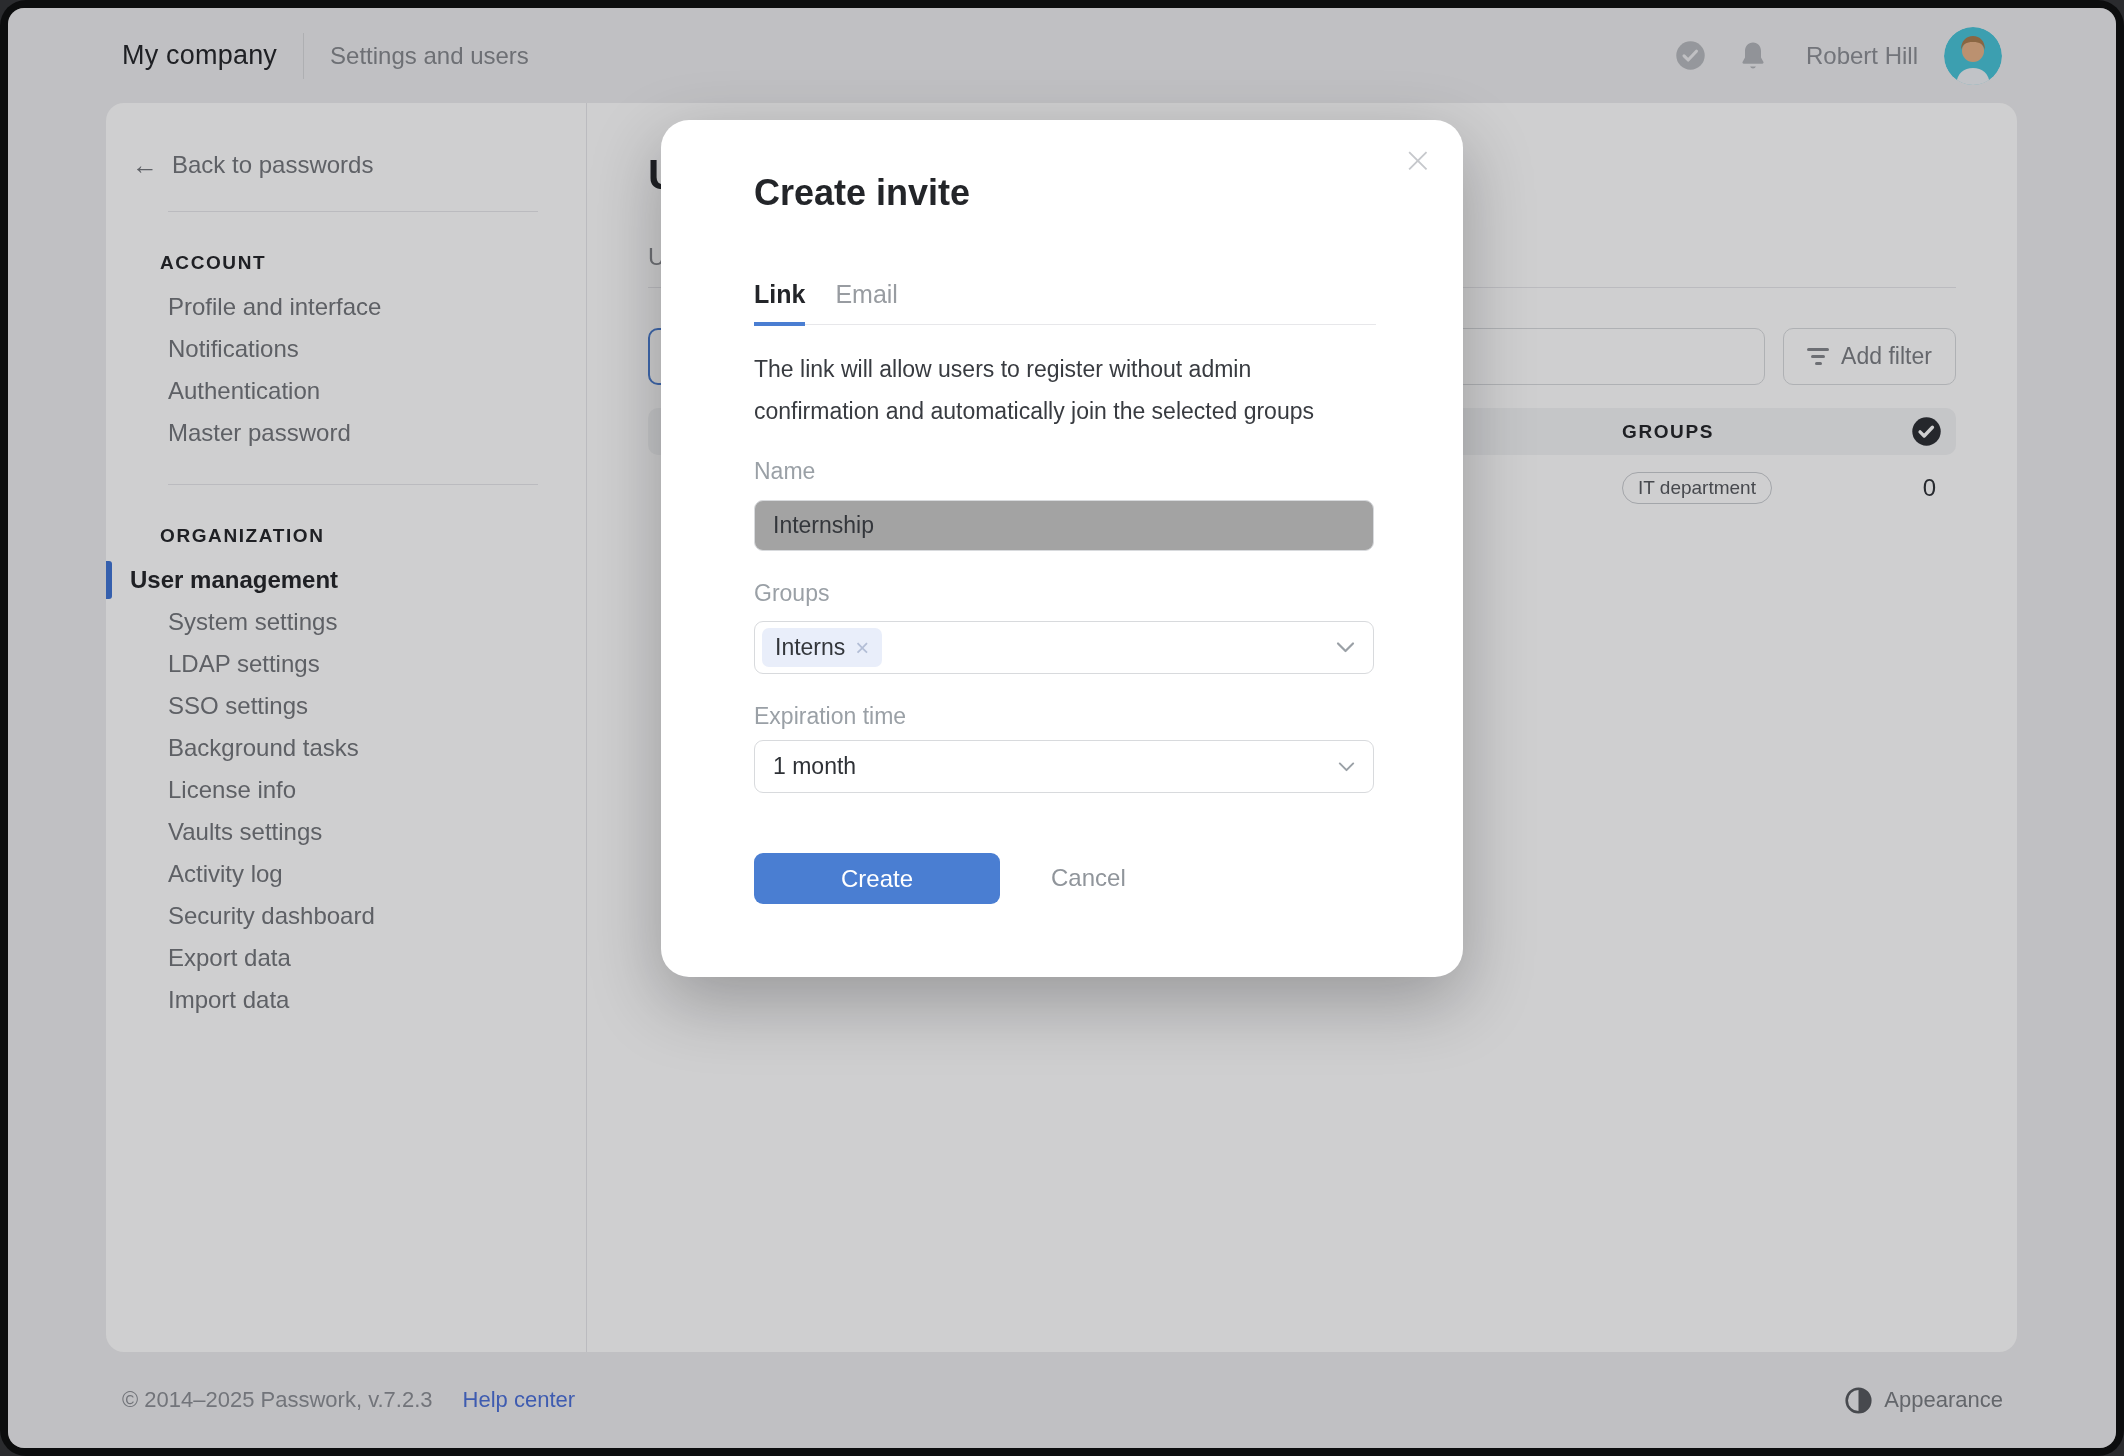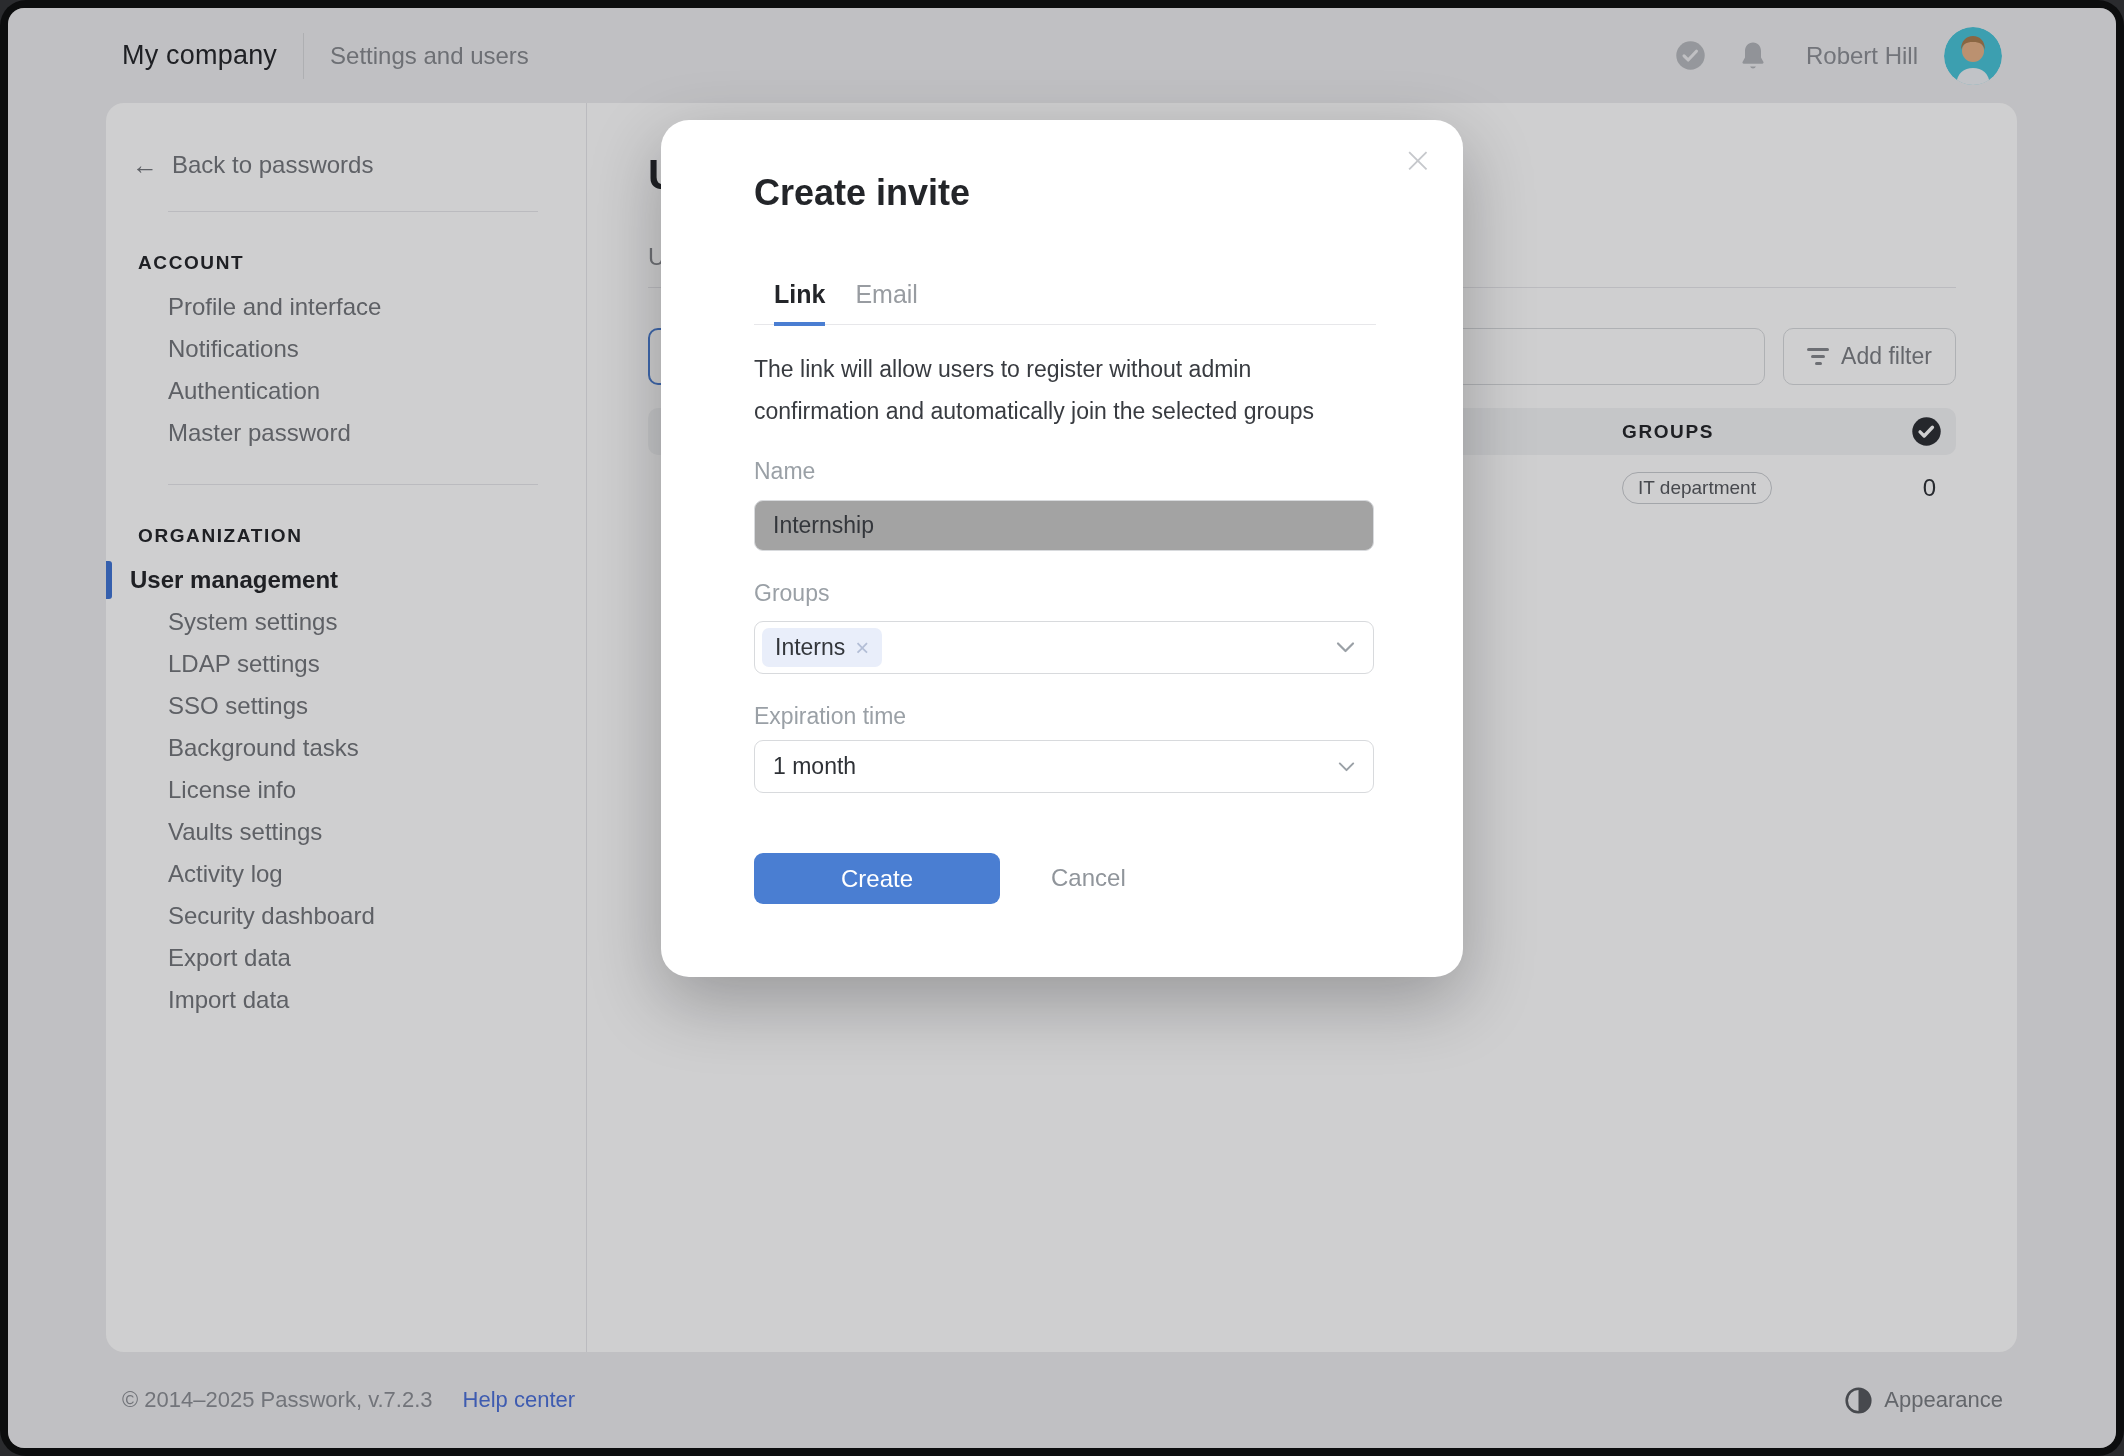--- a/index.html
+++ b/index.html
@@ -20,21 +20,21 @@
   .tb-name { font-size:24px; color:#8b8e94; margin-left:38px; }
   .avatar { width:58px; height:58px; border-radius:50%; margin-left:26px; overflow:hidden; }
 
   
   .card { position:absolute; left:98px; top:95px; width:1911px; height:1249px; background:#ffffff; border-radius:18px; display:flex; }
 
   .sidebar { position:relative; width:481px; border-right:1px solid #e7e7ea; padding-top:46px; flex:none; }
   .back-link { display:flex; align-items:center; gap:14px; padding-left:26px; height:32px; color:#73767b; font-size:24px; cursor:pointer; }
   .back-arrow { font-size:26px; color:#73767b; }
   .side-divider { height:1px; background:#e7e7ea; margin:30px 48px 0 62px; }
-  .side-section-title { margin-top:36px; padding-left:32px; font-size:19px; font-weight:bold; letter-spacing:1.6px; color:#232529; height:30px; display:flex; align-items:center; }
+  .side-section-title { margin-top:36px; padding-left:54px; font-size:19px; font-weight:bold; letter-spacing:1.6px; color:#232529; height:30px; display:flex; align-items:center; }
   .side-items { margin-top:8px; }
   .side-item { position:relative; height:42px; display:flex; align-items:center; padding-left:62px; font-size:24px; color:#72757a; cursor:pointer; }
   .side-item.active { font-weight:bold; color:#232529;padding-left:24px; }
   .side-item.active::before { content:""; position:absolute; left:0; top:2px; bottom:2px; width:6px; background:#3f74d4; border-radius:0 3px 3px 0; }
 
   
   .main { position:relative; flex:1; padding:48px 61px 0 61px; }
   .main-title { font-size:42px; font-weight:bold; color:#232529; }
   .main-tabs { margin-top:44px; border-bottom:1px solid #e7e7ea; padding-bottom:16px; }
   .main-tab { font-size:24px; color:#85888d; }
@@ -60,21 +60,21 @@
   .footer-right { margin-left:auto; display:flex; align-items:center; gap:12px; }
   .appearance-label { font-size:22px; color:#797c81; }
 
   
   .overlay { position:absolute; inset:0; background:rgba(15,17,20,0.2); z-index:50; }
   .modal { position:absolute; left:653px; top:112px; width:802px; height:857px; background:#fff; border-radius:28px; box-shadow:0 24px 70px rgba(10,12,16,.28); z-index:100; }
   .modal-close { position:absolute; right:30px; top:22px; font-size:36px; font-weight:300; color:#c6c8cc; cursor:pointer; line-height:1; font-family:"DejaVu Sans", sans-serif; }
   .modal-title { position:absolute; left:93px; top:52px; font-size:36px; font-weight:bold; color:#232529; }
   .modal-tabs { position:absolute; left:93px; top:160px; width:622px; display:flex; gap:30px; border-bottom:1px solid #e7e7ea; }
   .m-tab { font-size:25px; padding-bottom:13px; cursor:pointer; }
-  .m-tab.active { color:#232529; font-weight:bold; border-bottom:4px solid #4a7ed2; margin-bottom:-2px;margin-left:20px; }
+  .m-tab.active { color:#232529; font-weight:bold; border-bottom:4px solid #4a7ed2; margin-bottom:-2px; }
   .m-tab.inactive { color:#989ca1; }
   .modal-desc { position:absolute; left:93px; top:228px; width:592px; font-size:23px; line-height:42px; color:#383b40; }
   .field-label { position:absolute; left:93px; font-size:23px; color:#9aa0a6; }
   .lbl-name { top:338px; } .lbl-groups { top:460px; } .lbl-exp { top:583px; }
   .m-input { position:absolute; left:93px; width:620px; height:51px; border:1px solid #d8dadd; border-radius:9px; font-size:23px; color:#33363b; padding:0 18px; outline:none; background:#a3a3a3; font-family:"Liberation Sans", sans-serif; }
   .inp-name { top:380px; }
   .m-select { position:absolute; left:93px; width:620px; border:1px solid #d8dadd; border-radius:9px; background:#fff; display:flex; align-items:center; cursor:pointer; }
   .sel-groups { top:501px; height:53px; padding:0 18px 0 7px; }
   .sel-exp { top:620px; height:53px; padding:6px 18px; font-size:23px; color:#2e3136; }
   .sel-chevron { margin-left:auto; display:flex; }

